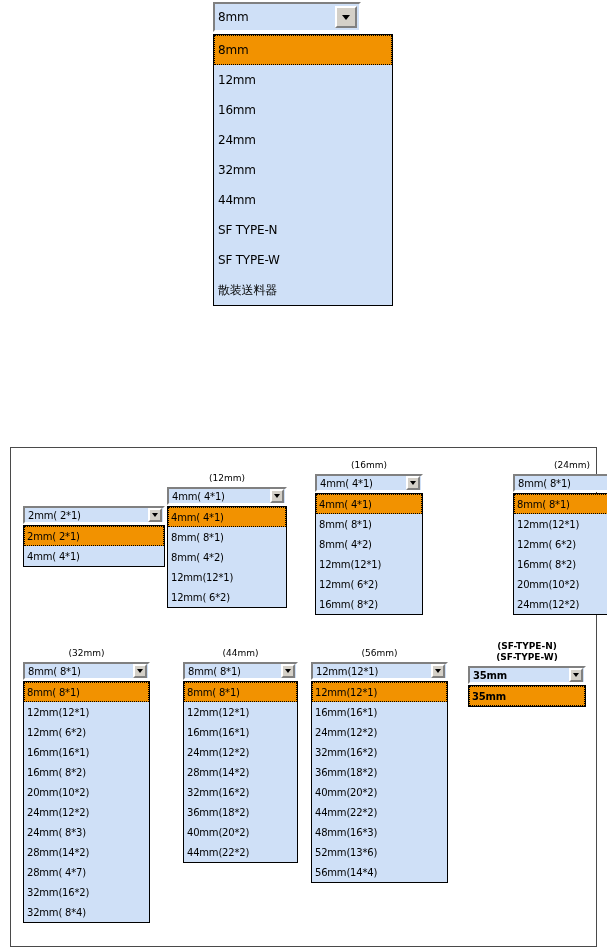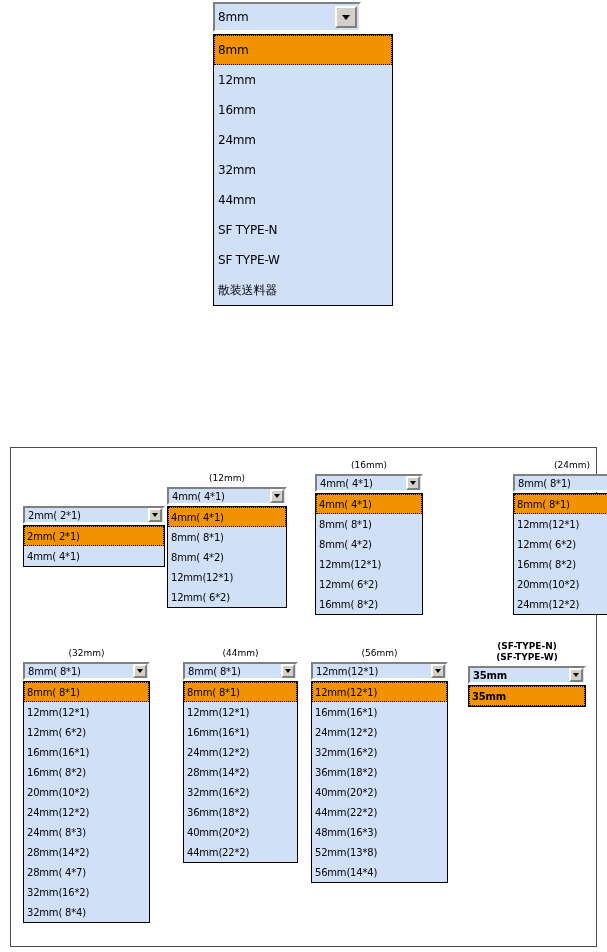--- a/index.html
+++ b/index.html
@@ -311,21 +311,21 @@
     </div>
     <div class="dropdown-list">
         <div class="dd-item selected">12mm(12*1)</div>
         <div class="dd-item">16mm(16*1)</div>
         <div class="dd-item">24mm(12*2)</div>
         <div class="dd-item">32mm(16*2)</div>
         <div class="dd-item">36mm(18*2)</div>
         <div class="dd-item">40mm(20*2)</div>
         <div class="dd-item">44mm(22*2)</div>
         <div class="dd-item">48mm(16*3)</div>
-        <div class="dd-item">52mm(13*8)</div>
+        <div class="dd-item">52mm(13*6)</div>
         <div class="dd-item">56mm(14*4)</div>
       </div>
   </div>
 
   <div class="panel" id="panel-8">
     <div class="panel-label">(SF-TYPE-N)
 (SF-TYPE-W)</div>
     <div class="combo-box">
       <div class="combo-inner">
         <span class="combo-value">35mm</span>

